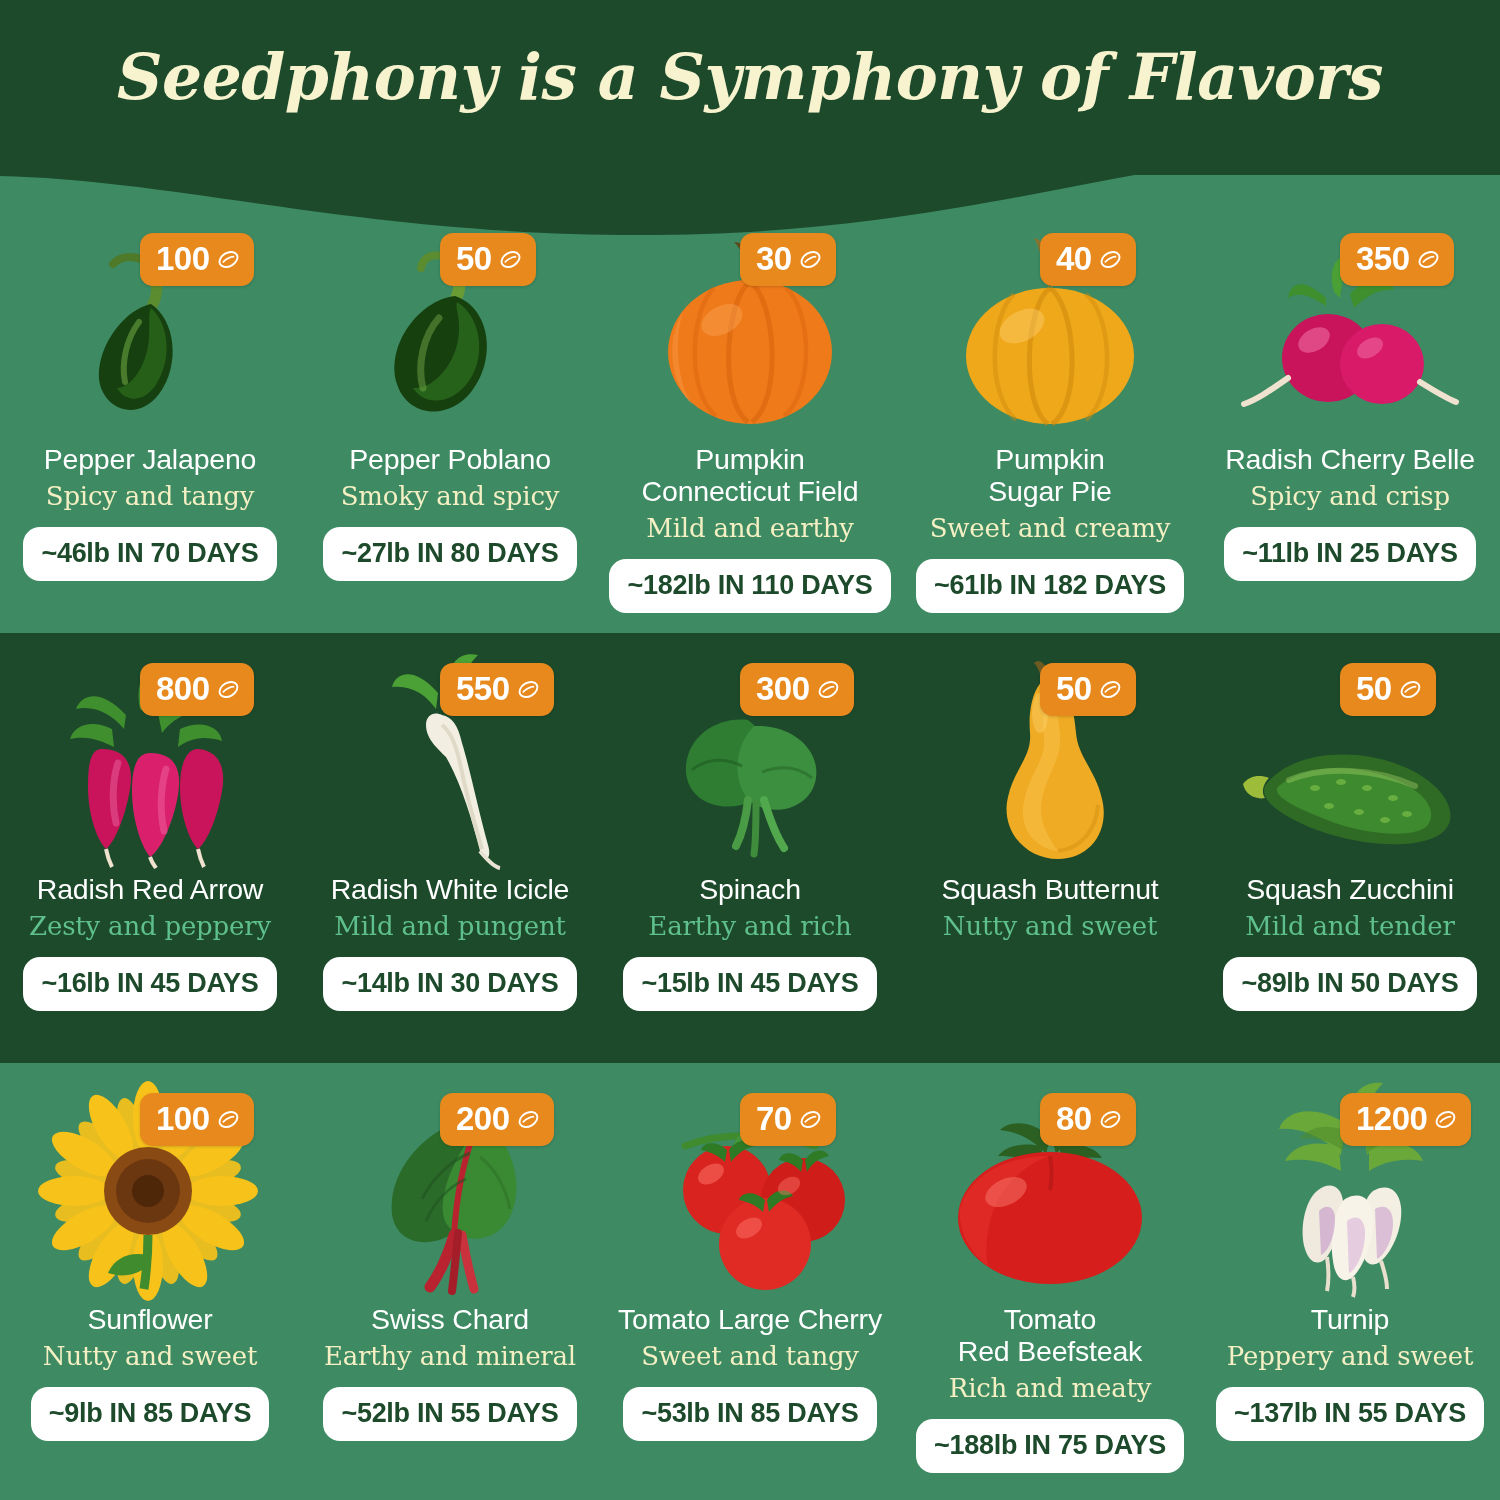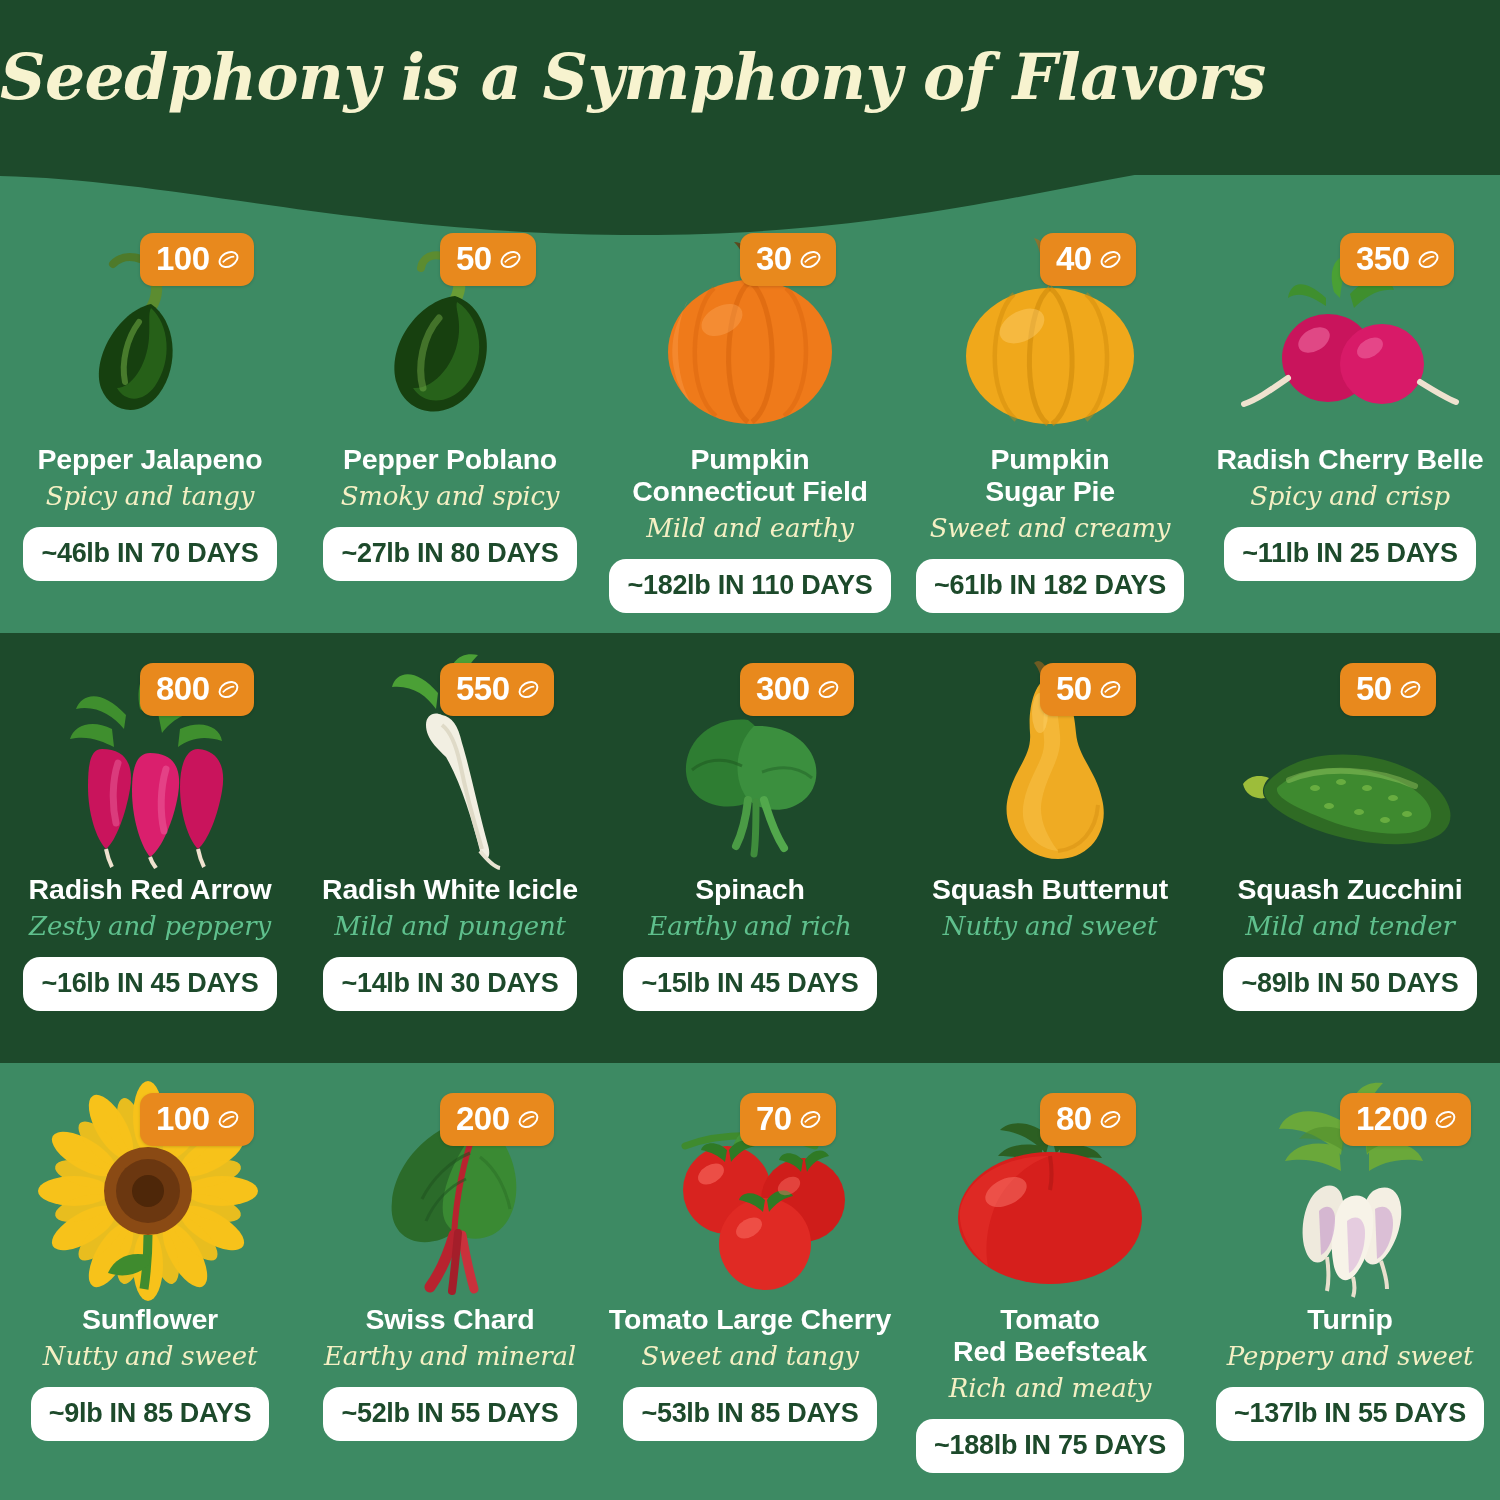--- a/index.html
+++ b/index.html
@@ -26,21 +26,21 @@
     top: 0; left: 0;
     width: 1500px;
     height: 175px;
     background: #1d4a2b;
     z-index: 5;
   }
   .header-title {
     position: absolute;
     top: 40px;
     width: 1500px;
-    text-align: left;
+    text-align: center;
     font-family: "DejaVu Serif", "Liberation Serif", serif;
     font-style: italic;
     font-weight: bold;
     font-size: 63px;
     letter-spacing: -0.5px;
     color: #f7f3cf;
     white-space: nowrap;
   }
 
   
@@ -120,32 +120,31 @@
     display: flex;
     align-items: flex-end;
     justify-content: center;
     padding-bottom: 2px;
   }
   .art svg { display: block; overflow: visible; }
 
   
   .name {
     font-size: 28.5px;
-    font-weight: bold;
+    font-weight: normal;
     color: #ffffff;
     text-align: center;
     line-height: 1.12;
     margin-top: 4px;
     letter-spacing: -0.2px;
   }
   .band-2-text .name { color: #ffffff; }
 
   .flavor {
     font-family: "DejaVu Serif", "Liberation Serif", serif;
-    font-style: italic;
     font-size: 26px;
     color: #f5f0c4;
     text-align: center;
     margin-top: 5px;
     letter-spacing: -0.2px;
   }
   .flavor.accent { color: #5fc08d; }
 
   .yield-pill {
     margin-top: 16px;

